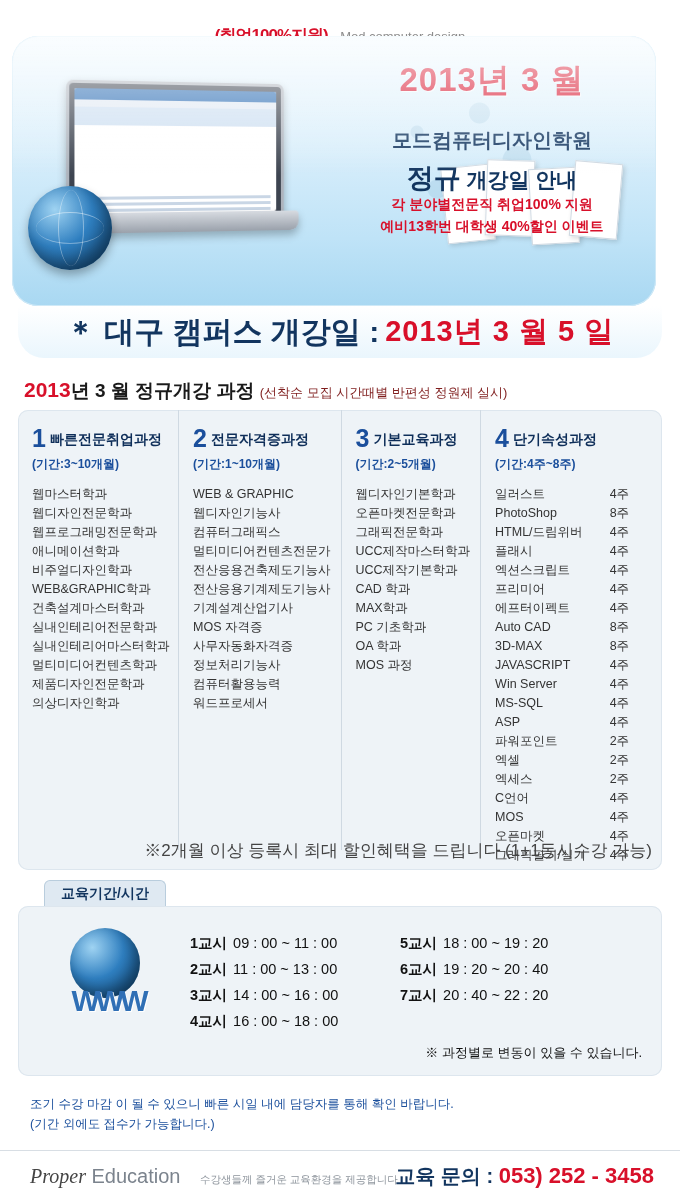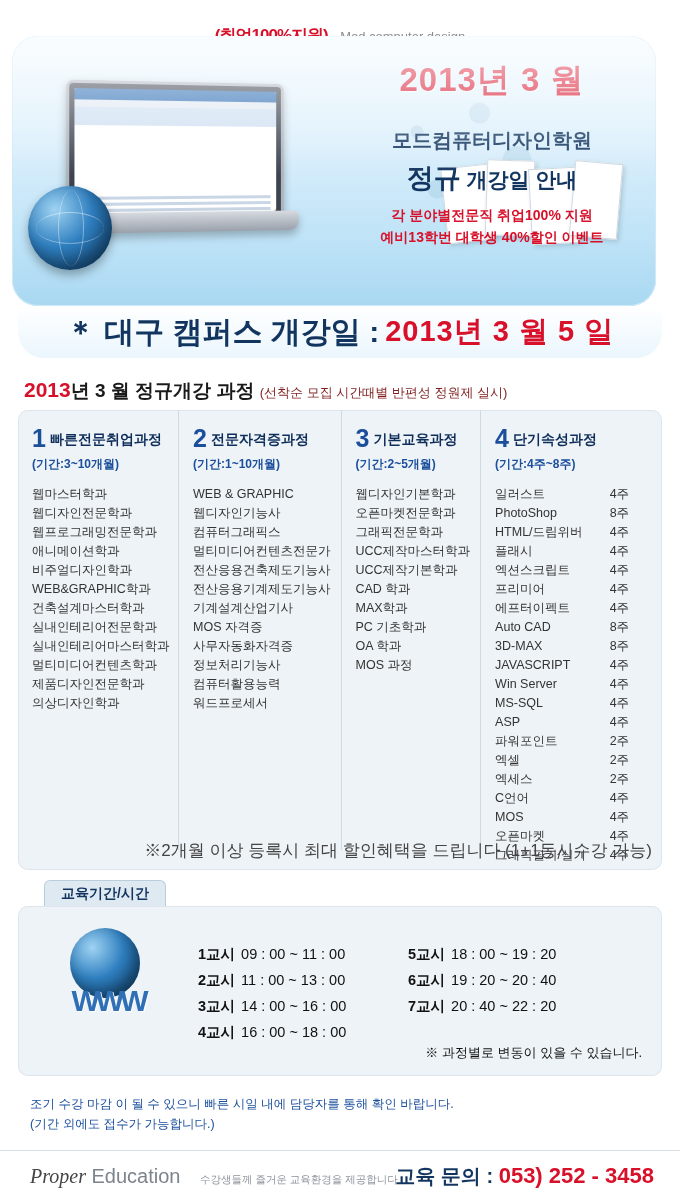--- a/index.html
+++ b/index.html
@@ -111,21 +111,21 @@
     color:#d8102a;font-size:33px;font-weight:bold;letter-spacing:1px;
     text-shadow:1px 1px 0 rgba(255,255,255,.7);
   }
   .hero-acad{
     margin-top:24px;color:#12355f;font-size:20px;font-weight:bold;
   }
   .hero-open{
     margin-top:6px;color:#12355f;font-size:21px;font-weight:bold;
   }
   .hero-open b{font-size:27px;}
-  .hero-red1{margin-top:11px;color:#d8102a;font-size:14px;font-weight:bold;}
+  .hero-red1{margin-top:0;color:#d8102a;font-size:14px;font-weight:bold;}
   .hero-red2{margin-top:4px;color:#d8102a;font-size:14px;font-weight:bold;}
 
   .campus{
     position:absolute;left:18px;top:306px;width:644px;height:52px;
     border-radius:0 0 26px 26px;
     background:linear-gradient(180deg,#ffffff 0%,#eaf6fd 100%);
     display:flex;align-items:center;justify-content:center;
   }
   .campus .lbl{color:#12355f;font-size:30px;font-weight:bold;}
   .campus .val{color:#d8102a;font-size:29px;font-weight:bold;margin-left:6px;letter-spacing:1px;}
@@ -184,21 +184,21 @@
   .sched .globe2{
     position:absolute;left:52px;top:22px;width:70px;height:70px;border-radius:50%;
     background:radial-gradient(circle at 32% 28%, #9fd3f2 0%, #2f7fc0 45%, #0d3f6b 100%);
     box-shadow:inset -5px -7px 14px rgba(0,0,0,.35);
   }
   .sched .www{
     position:absolute;left:44px;top:78px;width:92px;text-align:center;
     font-size:30px;font-weight:bold;color:#2f6fb5;letter-spacing:-4px;
     text-shadow:1px 1px 0 #fff;
   }
-  .sched .rows{position:absolute;left:180px;top:24px;width:440px;margin-top:11px;}
+  .sched .rows{position:absolute;left:172px;top:24px;width:440px;}
   .sched .row{display:flex;font-size:14.5px;line-height:26px;color:#111;}
   .sched .row .p{width:210px;white-space:nowrap;}
   .sched .row .p b{font-weight:bold;margin-right:6px;}
   .sched .note{
     position:absolute;right:20px;bottom:14px;font-size:13px;color:#111;
   }
 
   
   .bnote{
     position:absolute;left:30px;top:1094px;width:620px;

